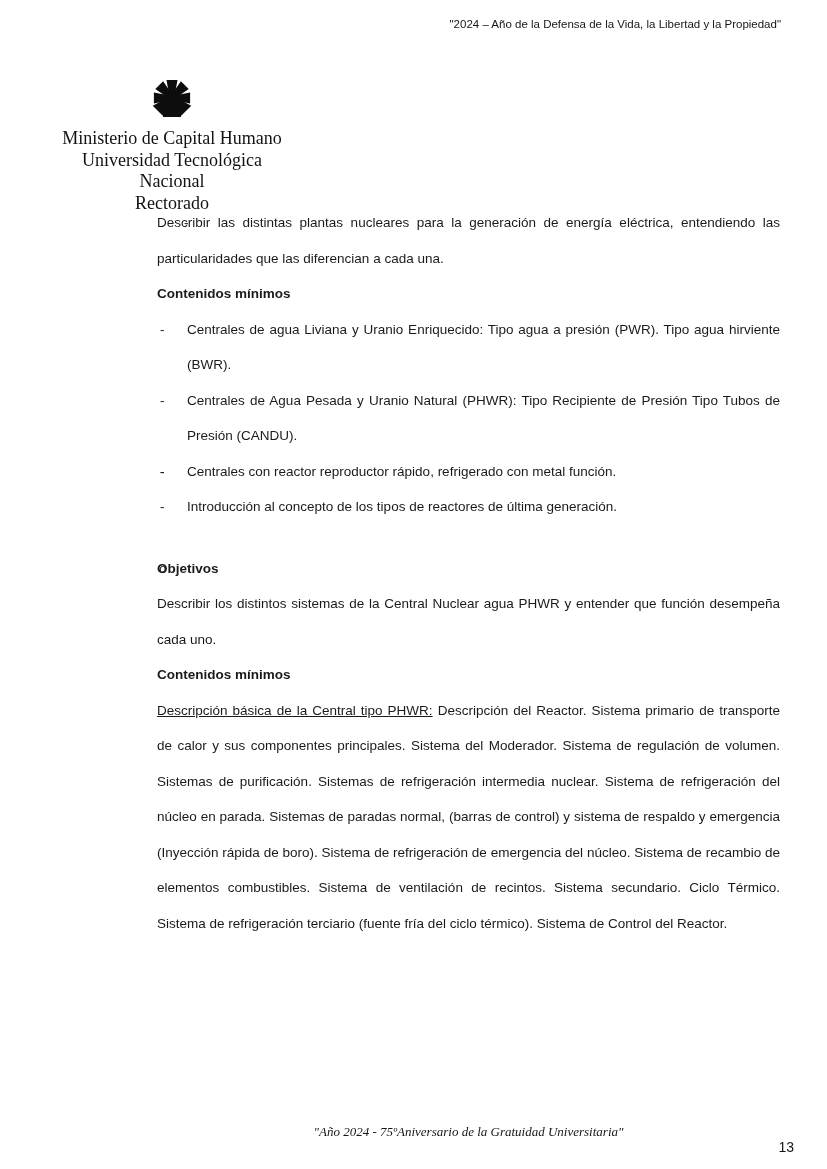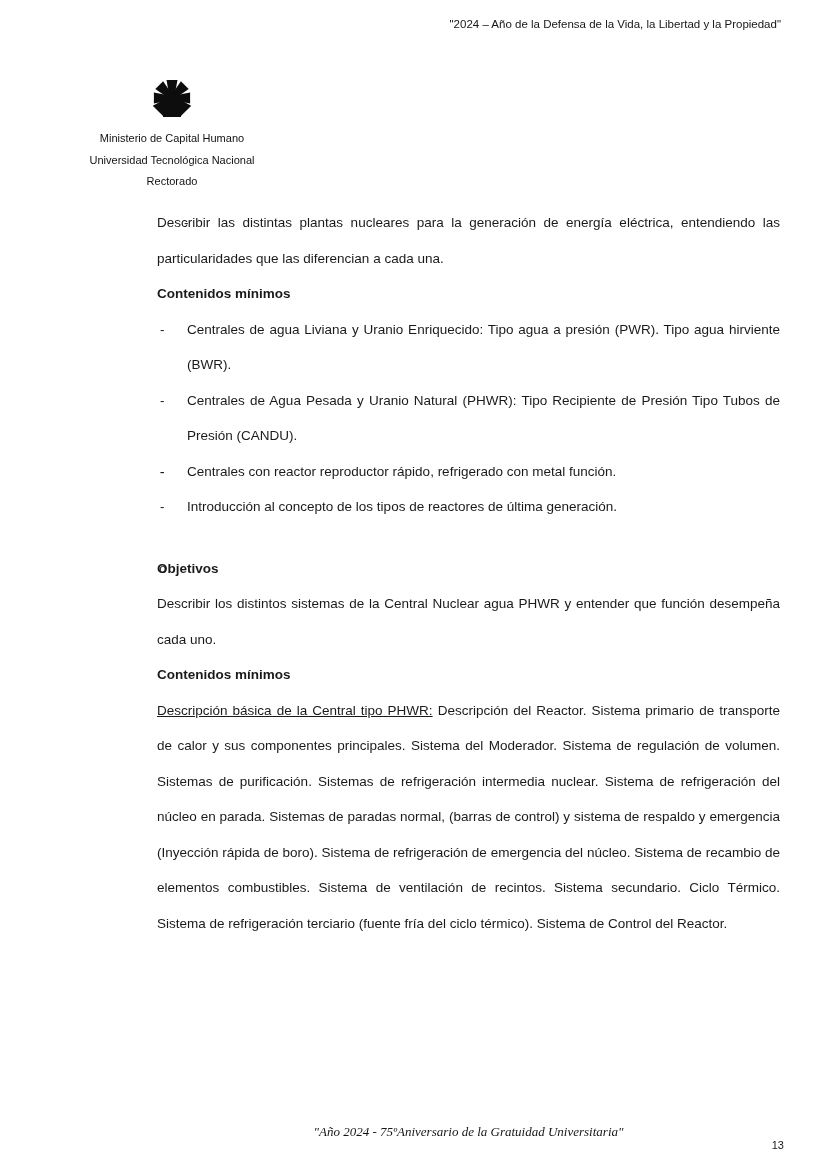--- a/index.html
+++ b/index.html
@@ -14,22 +14,22 @@
   
   .header-right{
     position:absolute;top:18px;right:46px;
     font-size:11.5px;letter-spacing:0px;
     color:#161616;white-space:nowrap;
   }
   
   .letterhead{
     position:absolute;left:58px;top:76px;width:228px;
     text-align:center;
-    font-family:Liberation Sans, sans-serif;
-    font-size:11px;line-height:21.5px;color:#121212;
+    font-family:Liberation Serif, serif;
+    font-size:18px;line-height:21.5px;color:#121212;
   }
   .logo-wrap{height:46px;margin-bottom:6px;}
   
   .doc-body{
     position:absolute;left:157px;top:205px;width:623px;
     font-size:13.5px;line-height:35.5px;color:#1a1a1a;
   }
   .doc-body p, .doc-body ul, .doc-body li, .doc-body h3{margin:0;padding:0;font-size:13.5px;font-weight:normal;}
   .j{text-align:justify;}
   .bullet-intro{position:relative;padding-left:50px;}
@@ -43,22 +43,22 @@
   .section-heading .title{font-style:italic;}
   .underline{text-decoration:underline;margin-top:40px;}
   
   .footer-center{
     position:absolute;left:157px;top:1124px;width:623px;
     text-align:center;
     font-family:"Liberation Serif",serif;font-style:italic;
     font-size:13px;color:#161616;
   }
   .page-number{
-    position:absolute;right:43px;top:1139px;
-    font-size:11px;color:#161616;
+    position:absolute;right:33px;top:1139px;
+    font-size:14px;color:#161616;
   }
 </style>
 </head>
 <body>
 
 <div class="page">
 
   <div class="header-right">"2024 – Año de la Defensa de la Vida, la Libertad y la Propiedad"</div>
 
   <div class="letterhead">

